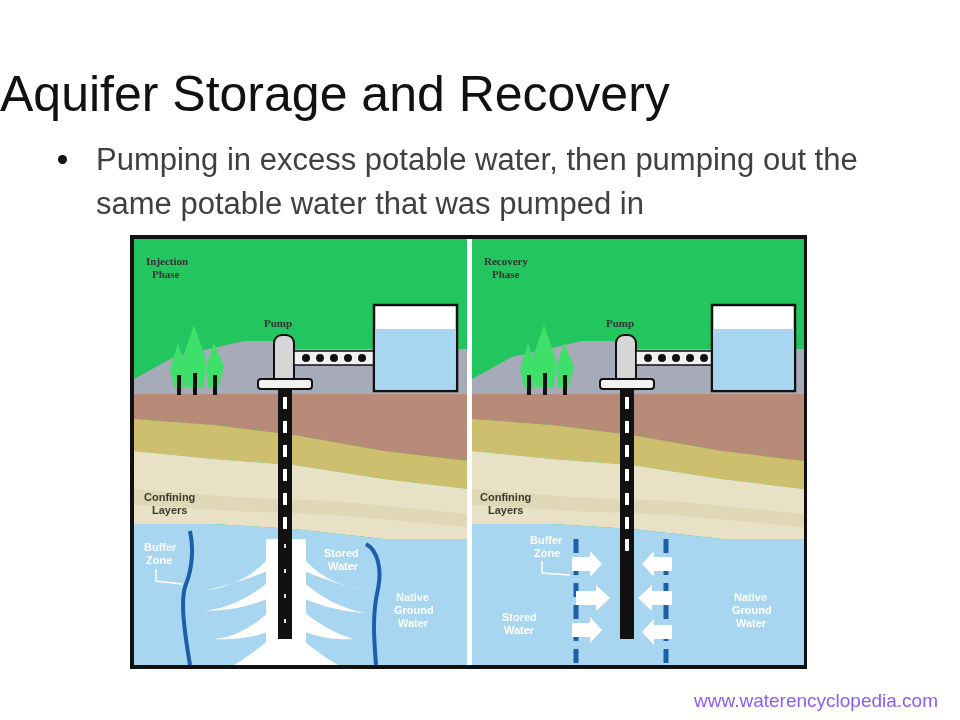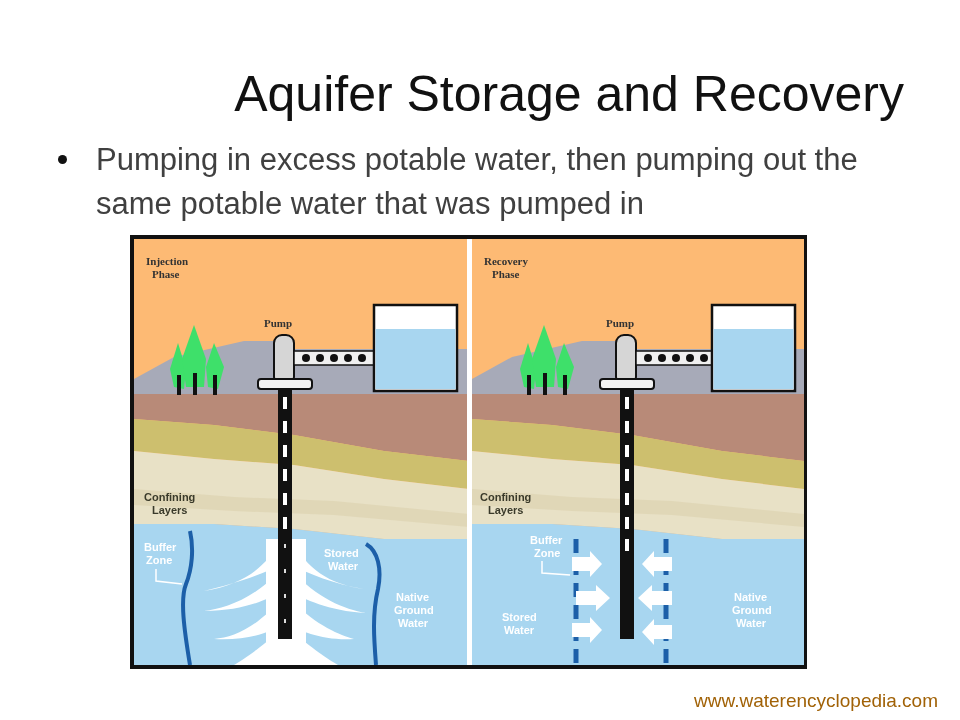--- a/index.html
+++ b/index.html
@@ -1,43 +1,43 @@
 <!DOCTYPE html>
 <html><head>
 <meta charset="utf-8">
 <style>
   html, body { margin: 0; padding: 0; }
   body {
     width: 960px; height: 720px; background: #ffffff; position: relative; overflow: hidden;
     font-family: "Liberation Sans", "DejaVu Sans", sans-serif; color: #111;
   }
   .title {
-    position: absolute; left: 0; top: 62px; width: 904px; text-align: right;
+    position: absolute; left: 0; top: 62px; width: 904px; text-align: left;
     font-size: 50px; line-height: 64px; color: #111;
   }
   .bullet-row { position: absolute; left: 58px; top: 138px; width: 880px; }
   .bullet-dot {
     position: absolute; left: 0; top: 17px; width: 9px; height: 9px; border-radius: 50%; background: #111;
   }
   .bullet-text {
     position: absolute; left: 38px; top: 0; width: 840px;
     font-size: 31px; line-height: 44px; color: #404040;
   }
   .diagram {
     position: absolute; left: 130px; top: 235px; width: 670px; height: 426px;
-    border: 4px solid #111; border-right-width: 3px; background: #fdba74;
+    border: 4px solid #111; border-right-width: 3px; background: #22c55e;
   }
   .diagram svg { display: block; }
   .panel-label {
     font-family: "Liberation Serif", serif; font-size: 11px; font-weight: bold; fill: #333;
   }
   .geo-label { font-size: 11px; font-weight: bold; fill: #3a3a2a; font-family: "Liberation Sans", sans-serif; }
   .water-label { font-size: 11px; font-weight: bold; fill: #ffffff; font-family: "Liberation Sans", sans-serif; }
   .source {
-    position: absolute; right: 22px; top: 690px; font-size: 19px; color: #a16207;
+    position: absolute; right: 22px; top: 690px; font-size: 19px; color: #8b5cf6;
   }
 </style>
 </head>
 <body>
 
 <div class="title">Aquifer Storage and Recovery</div>
 
 <div class="bullet-row">
   <div class="bullet-dot"></div>
   <div class="bullet-text">Pumping in excess potable water, then pumping out the same potable water that was pumped in</div>

